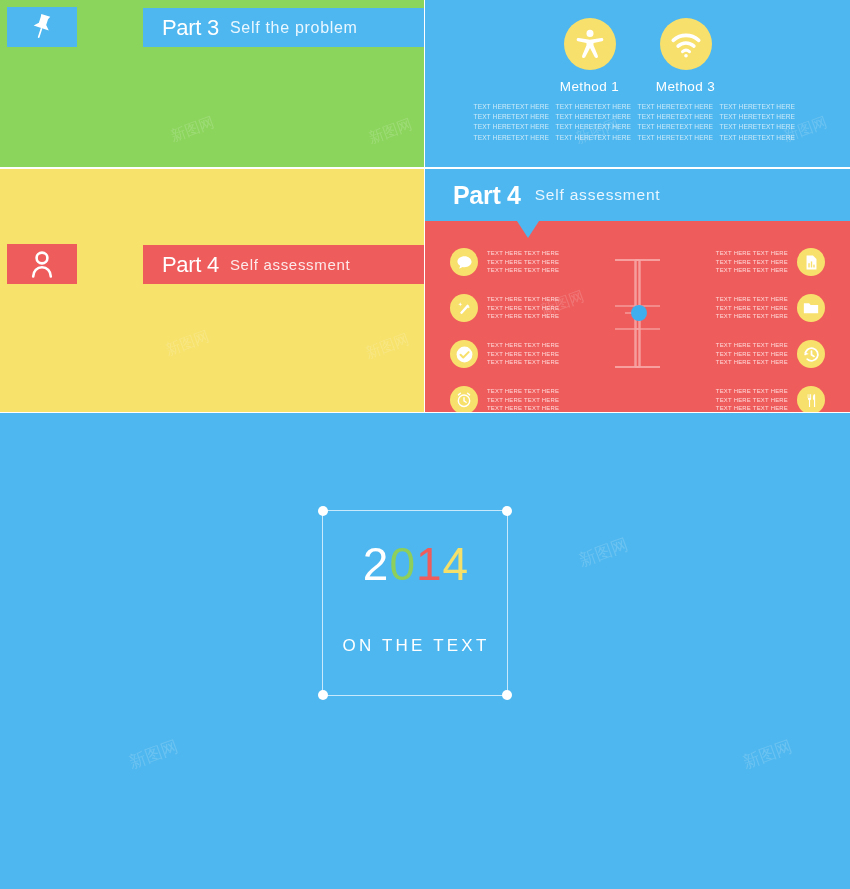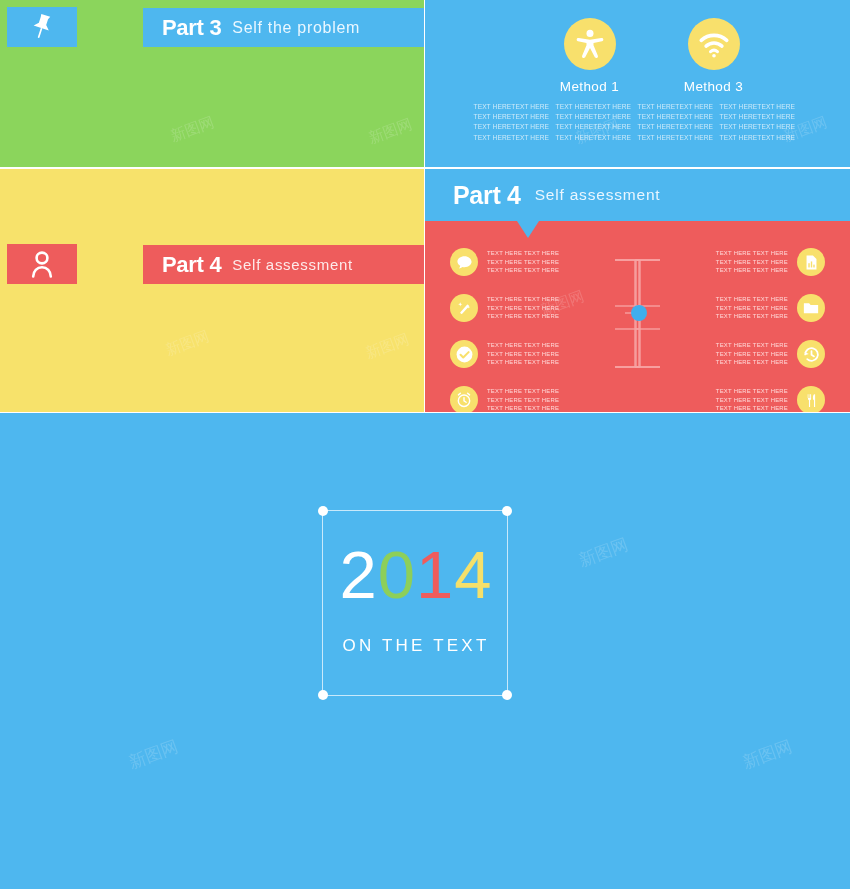--- a/index.html
+++ b/index.html
@@ -8,27 +8,27 @@
 
   
   .panel{position:absolute;overflow:hidden;}
 
   
   #slide-green{left:0;top:0;width:424px;height:167px;background:#8BD55C;}
   #pin-box{position:absolute;left:7px;top:7px;width:70px;height:40px;background:#4EB7EF;}
   #pin-box svg{position:absolute;left:50%;top:50%;transform:translate(-50%,-50%);}
   #part3-bar{position:absolute;left:143px;top:8px;width:281px;height:39px;background:#4EB7EF;
              display:flex;align-items:center;gap:11px;padding-left:19px;box-sizing:border-box;}
-  .part-num{font-weight:bold;font-size:22px;color:#ffffff;letter-spacing:-0.3px;white-space:nowrap;}
+  .part-num{font-weight:normal;font-size:22px;color:#ffffff;letter-spacing:-0.3px;white-space:nowrap;}
   .part-sub{font-size:16px;color:#eaf7ff;letter-spacing:0.7px;white-space:nowrap;}
 
   
   #slide-methods{left:425px;top:0;width:425px;height:167px;background:#4EB7EF;}
   #methods-row{position:absolute;left:0;top:18px;width:425px;display:flex;justify-content:center;gap:26px;}
-  .method-col{width:70px;display:flex;flex-direction:column;align-items:center;margin-left:28px;}
+  .method-col{width:70px;display:flex;flex-direction:column;align-items:center;}
   .circle-icon{width:52px;height:52px;border-radius:50%;background:#F8E06C;
                display:flex;align-items:center;justify-content:center;}
   .method-label{margin-top:9px;font-size:13.5px;color:#ffffff;letter-spacing:0.4px;white-space:nowrap;}
   #methods-text{position:absolute;left:0;top:102px;width:425px;display:flex;justify-content:center;gap:0px;}
   .mtext-col{width:82px;}
   .mtext-col div{font-size:6.6px;color:#cdeaf9;letter-spacing:0.1px;line-height:10.2px;white-space:nowrap;}
 
   
   #slide-yellow{left:0;top:169px;width:424px;height:243px;background:#F7E26B;}
   #person-box{position:absolute;left:7px;top:75px;width:70px;height:40px;background:#EE5C5C;}
@@ -61,21 +61,21 @@
   #connector{position:absolute;left:0;top:0;width:425px;height:191px;}
   #center-dot{position:absolute;left:206px;top:84px;width:16px;height:16px;border-radius:50%;
               background:#3FAEEC;}
 
   
   #slide-cover{left:0;top:413px;width:850px;height:476px;background:#4EB7EF;}
   #frame{position:absolute;left:322px;top:510px;width:186px;height:186px;
          border:1.4px solid #c8e9fb;box-sizing:border-box;}
   .corner-dot{position:absolute;width:10px;height:10px;border-radius:50%;background:#ffffff;}
   #year{position:absolute;left:0;top:30px;width:186px;text-align:center;
-        font-size:67px;font-weight:300;letter-spacing:1px;line-height:1;
+        font-size:46px;font-weight:300;letter-spacing:1px;line-height:1;
         font-family:"Liberation Sans",sans-serif;}
   #year span{display:inline-block;}
   #tagline{position:absolute;left:0;top:125px;width:186px;text-align:center;
            font-size:17px;color:#ffffff;letter-spacing:3.2px;}
 
   
   .wm{position:absolute;color:rgba(255,255,255,0.16);font-size:15px;
       transform:rotate(-20deg);pointer-events:none;user-select:none;}
 </style>
 </head>

